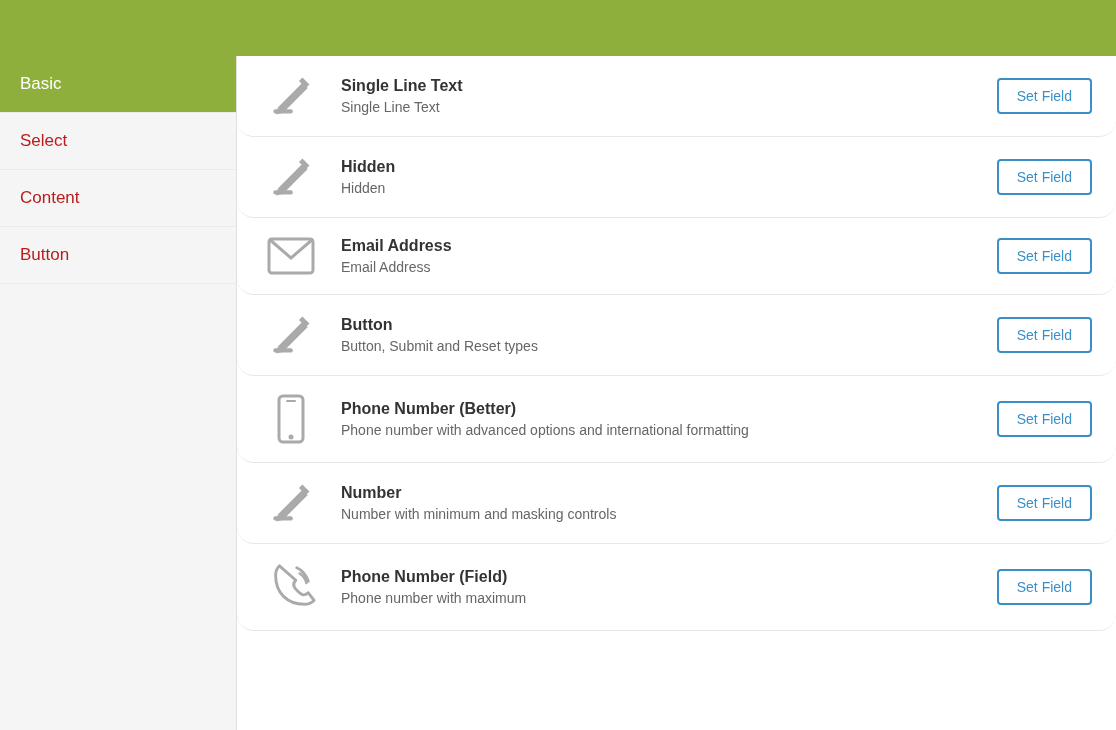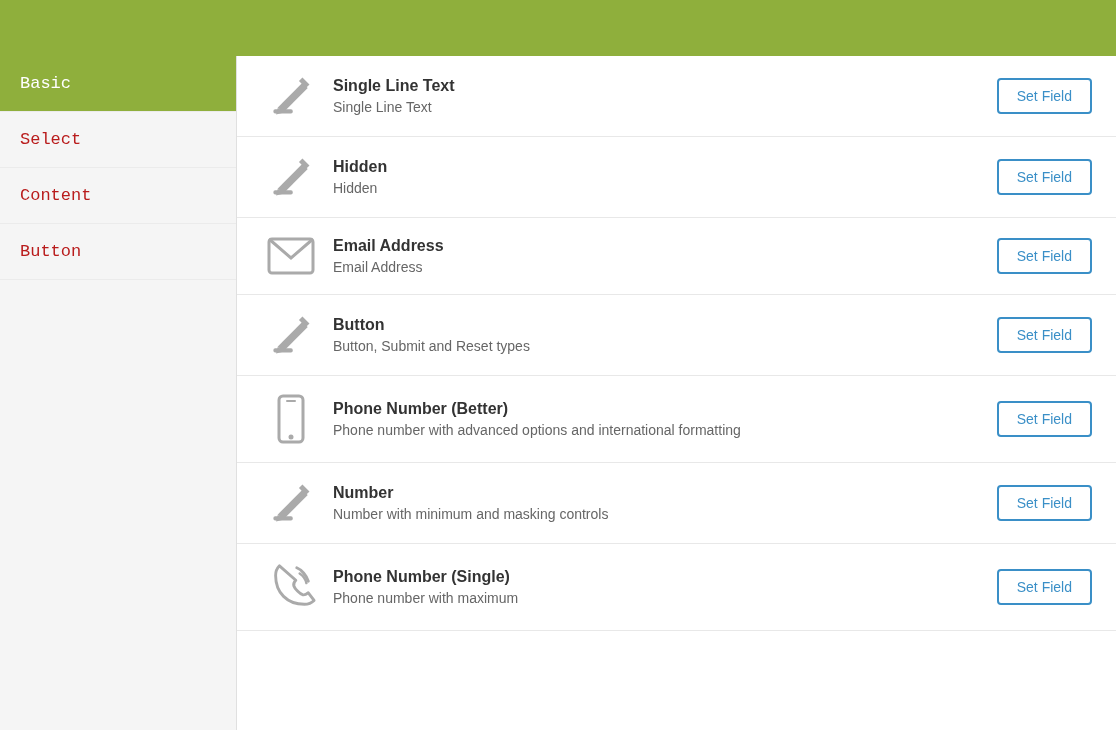--- a/index.html
+++ b/index.html
@@ -33,21 +33,20 @@
 
     .body { display: flex; flex: 1; overflow: hidden; }
 
     .sidebar {
       width: 237px;
       background: #f5f5f5;
       border-right: 1px solid #e0e0e0;
       display: flex;
       flex-direction: column;
       flex-shrink: 0;
-      font-family: Liberation Mono, monospace;
     }
     .sidebar-item {
       padding: 18px 20px;
       font-size: 17px;
       color: #b91c1c;
       cursor: pointer;
       border-bottom: 1px solid #ebebeb;
     }
     .sidebar-item.active {
       background: #8faf3c;
@@ -58,21 +57,22 @@
       flex: 1;
       overflow-y: auto;
       background: #fff;
     }
 
     .field-row {
       display: flex;
       align-items: center;
       padding: 18px 24px;
       border-bottom: 1px solid #e8e8e8;
-      gap: 12px;
+      gap: 20px;
+      border-radius: 17px;
     }
 
     .field-icon {
       width: 60px;
       flex-shrink: 0;
       display: flex;
       align-items: center;
       justify-content: center;
     }
 
@@ -218,20 +218,20 @@
         </div>
         <div class="field-row">
           <div class="field-icon">
             <svg viewBox="0 0 52 52" width="50" height="50" xmlns="http://www.w3.org/2000/svg">
       <path d="M14 4 C14 4 10 8 10 14 C10 32 22 44 40 44 C46 44 50 40 50 40 L44 32 C44 32 40 35 38 34 C35 33 30 28 29 25 C28 22 31 19 31 19 Z" fill="none" stroke="#aaa" stroke-width="3" stroke-linejoin="round"></path>
       <path d="M32 6 C37 8 42 14 44 20" fill="none" stroke="#aaa" stroke-width="3" stroke-linecap="round"></path>
       <path d="M35 12 C38 14 41 17 42 22" fill="none" stroke="#aaa" stroke-width="2.5" stroke-linecap="round"></path>
     </svg>
           </div>
           <div class="field-info">
-            <div class="field-name">Phone Number (Single)</div>
+            <div class="field-name">Phone Number (Field)</div>
             <div class="field-desc">Phone number with maximum</div>
           </div>
           <button class="set-field-btn">Set Field</button>
         </div>
       </div>
   </div>
 </div>
 
 </body></html>

